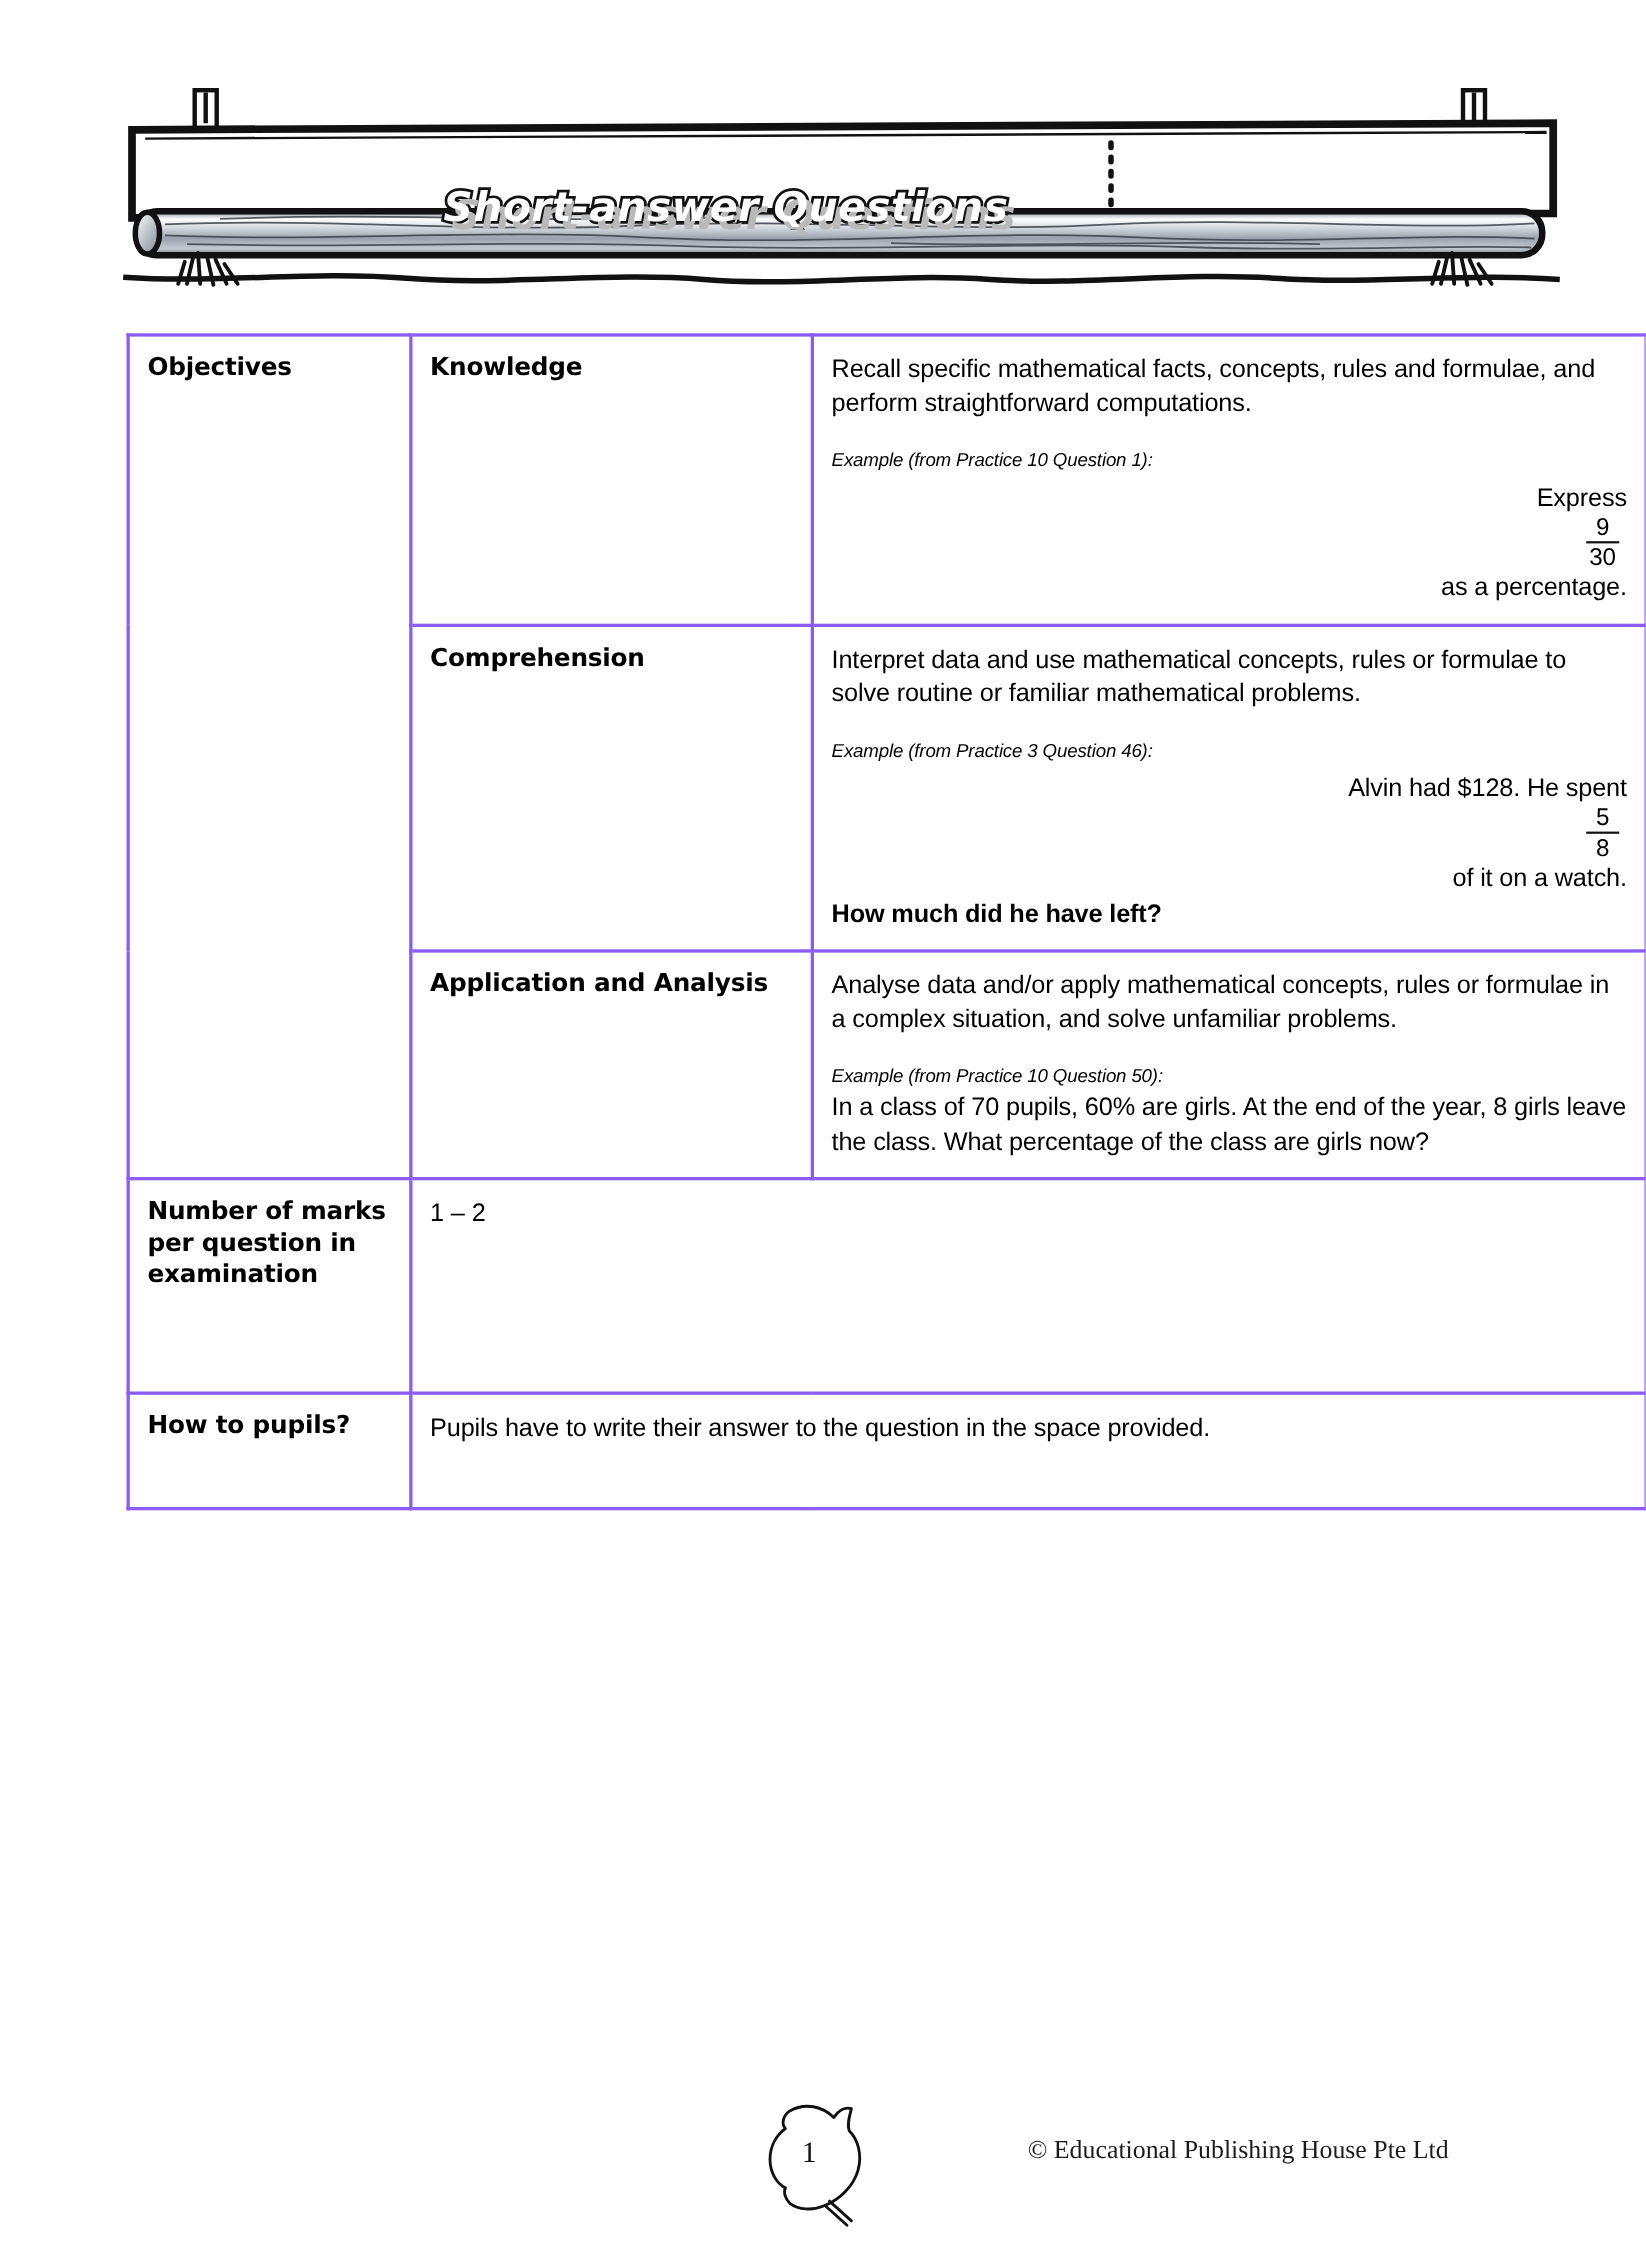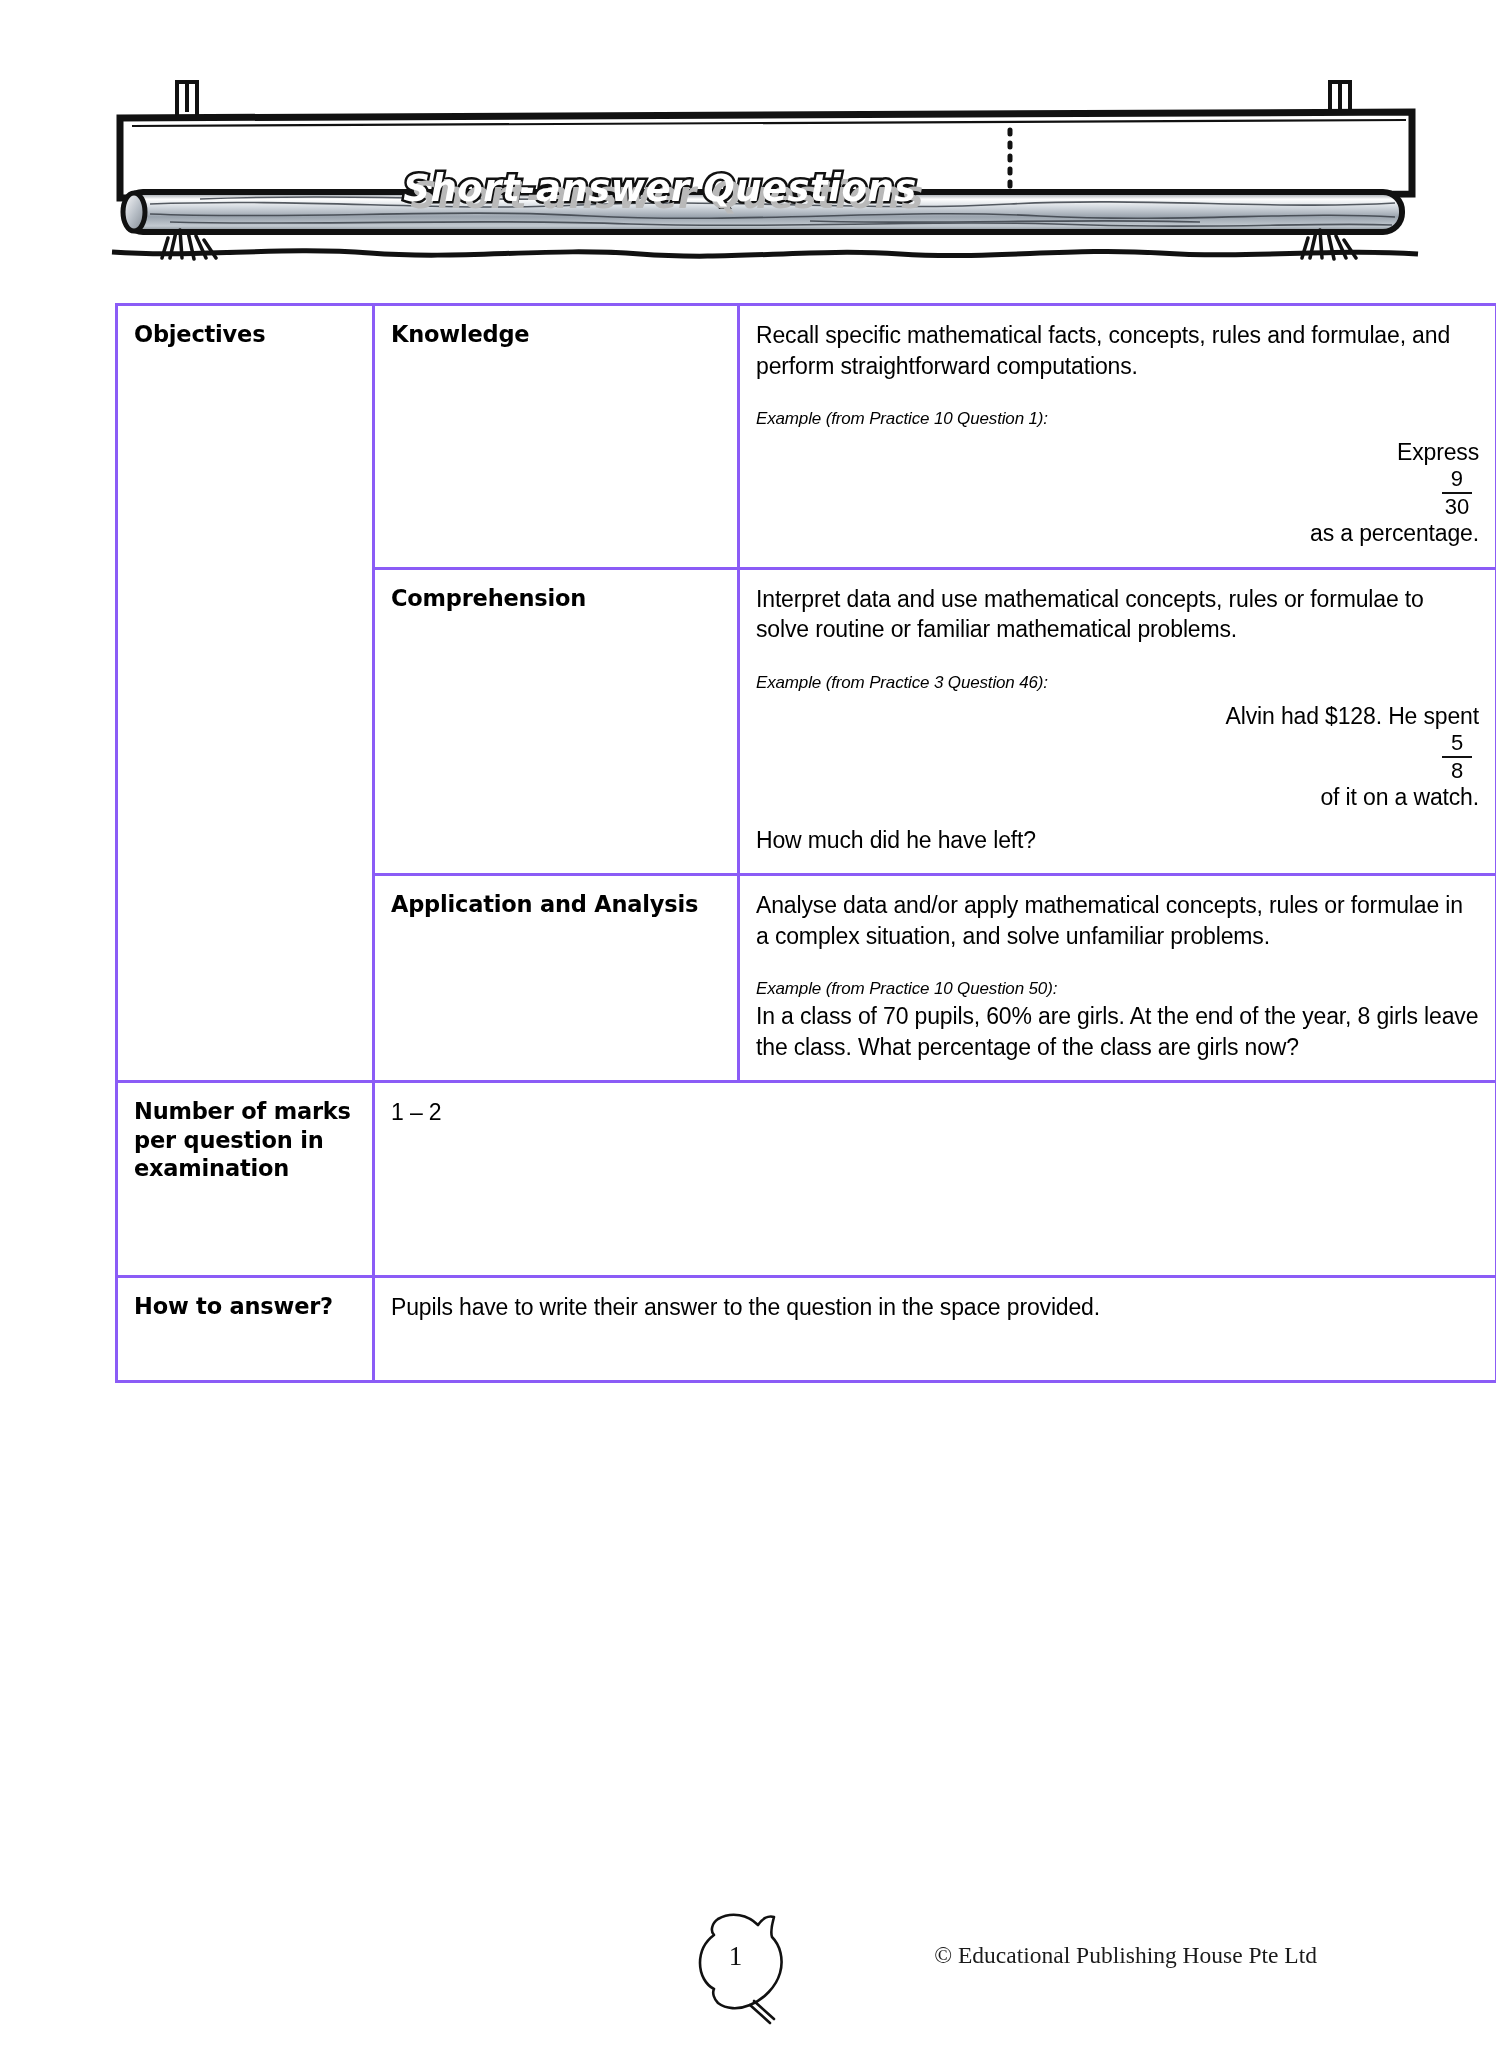--- a/index.html
+++ b/index.html
@@ -270,41 +270,41 @@
           <p class="ex-label">Example (from Practice 3 Question 46):</p>
           <div class="mathline">
             <span class="seg">Alvin had $128. He spent</span>
             <span class="frac">
               <span class="num">5</span>
               <span class="bar"></span>
               <span class="den">8</span>
             </span>
             <span class="seg">of it on a watch.</span>
           </div>
-          <p class="tight" style="margin-top:12px;">How much did he have left?</p>
+          <p class="tight" style="margin-top:2px;font-weight:bold;">How much did he have left?</p>
         </td>
       </tr>
 
       <tr>
         <td class="col-b hdr">Application and Analysis</td>
         <td class="col-c body-txt">
           <p>Analyse data and/or apply mathematical concepts, rules or formulae in a complex situation, and solve unfamiliar problems.</p>
           <div class="gap"></div>
           <p class="ex-label">Example (from Practice 10 Question 50):</p>
           <p>In a class of 70 pupils, 60% are girls. At the end of the year, 8 girls leave the class. What percentage of the class are girls now?</p>
         </td>
       </tr>
 
       <tr>
         <td class="col-a hdr">Number of marks per question in examination</td>
         <td class="body-txt" colspan="2" style="height:160px;">1 – 2</td>
       </tr>
 
       <tr>
-        <td class="col-a hdr">How to answer?</td>
+        <td class="col-a hdr">How to pupils?</td>
         <td class="body-txt" colspan="2" style="height:70px;">Pupils have to write their answer to the question in the space provided.</td>
       </tr>
 
     </tbody>
   </table>
 </div>
 
 <div class="footer">
   <svg class="leaf" viewBox="0 0 110 120">
     <path d="M 30 14 C 44 6 60 10 70 20 C 74 14 80 10 86 12 C 84 20 82 26 84 32

